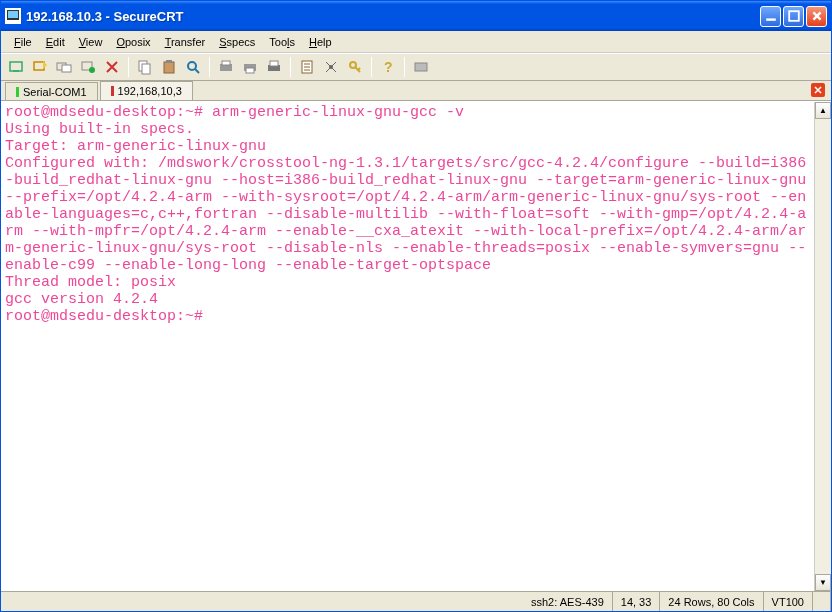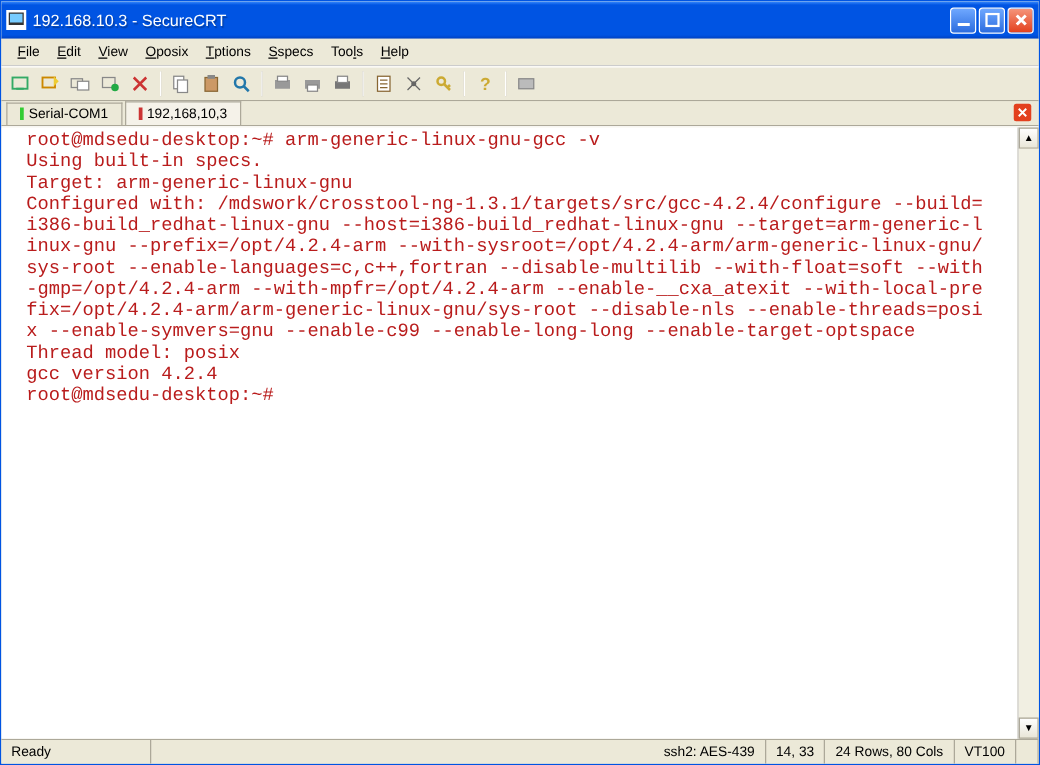--- a/index.html
+++ b/index.html
@@ -26,21 +26,21 @@
   margin-right: 5px;
   display: inline-flex;
   align-items: center;
   justify-content: center;
   font-size: 10px;
   color: #333;
 }
 .titlebar-text {
   flex: 1;
   font-size: 13px;
-  font-weight: normal;
+  font-weight: bold;
   text-shadow: 1px 1px 1px rgba(0,0,0,0.3);
 }
 .win-buttons { display: flex; gap: 2px; }
 .win-btn {
   width: 21px; height: 21px;
   border: 1px solid #fff;
   border-radius: 3px;
   display: flex;
   align-items: center;
   justify-content: center;
@@ -88,21 +88,21 @@
   width: 1px; height: 20px;
   background: #aca899;
   margin: 0 3px;
   border-right: 1px solid #fff;
 }
 
 .tabbar {
   height: 20px;
   background: #ece9d8;
   display: flex;
-  align-items: center;
+  align-items: flex-end;
   padding: 0 4px;
   border-bottom: 1px solid #aca899;
   position: relative;
 }
 .tab {
   height: 18px;
   padding: 0 10px;
   border: 1px solid #aca899;
   border-bottom: none;
   margin-right: 2px;
@@ -142,25 +142,25 @@
 
 .terminal-wrap {
   position: relative;
   height: 490px;
   display: flex;
   border-top: 1px solid #fff;
 }
 .terminal {
   flex: 1;
   background: #ffffff;
-  padding: 2px 20px;
+  padding: 2px 4px;
   font-family: "Courier New", monospace;
   font-size: 15px;
   line-height: 17px;
-  color: #b91c1c;
+  color: #ec4899;
   white-space: pre-wrap;
   word-break: break-all;
   overflow: hidden;
 }
 .scrollbar {
   width: 17px;
   background: #ece9d8;
   border-left: 1px solid #ccc;
   display: flex;
   flex-direction: column;
@@ -223,21 +223,21 @@
         </svg>
     </div>
   </div>
 </div>
 
 <div class="menubar">
   <div class="menu-item"><span></span><span class="ul">F</span><span>ile</span></div>
   <div class="menu-item"><span></span><span class="ul">E</span><span>dit</span></div>
   <div class="menu-item"><span></span><span class="ul">V</span><span>iew</span></div>
   <div class="menu-item"><span></span><span class="ul">O</span><span>posix</span></div>
-  <div class="menu-item"><span></span><span class="ul">T</span><span>ptions</span></div>
+  <div class="menu-item"><span></span><span class="ul">T</span><span>ransfer</span></div>
   <div class="menu-item"><span></span><span class="ul">S</span><span>specs</span></div>
   <div class="menu-item"><span>Too</span><span class="ul">l</span><span>s</span></div>
   <div class="menu-item"><span></span><span class="ul">H</span><span>elp</span></div>
 </div>
 
 <div class="toolbar">
   <div class="tb-btn">
       <svg width="16" height="16">
         <rect x="2" y="3" width="12" height="9" fill="none" stroke="#3a6" stroke-width="1.5"></rect>
         <path d="M5 12 L11 12" stroke="#3a6" stroke-width="1.5"></path>
@@ -362,20 +362,19 @@
 gcc version 4.2.4
 root@mdsedu-desktop:~# </div>
   <div class="scrollbar">
     <div class="sb-btn">▲</div>
     <div class="sb-track"></div>
     <div class="sb-btn">▼</div>
   </div>
 </div>
 
 <div class="statusbar">
-  <div class="status-cell first">Ready</div>
   <div class="status-spacer"></div>
   <div class="status-cell">ssh2: AES-439</div>
   <div class="status-cell">14,  33</div>
   <div class="status-cell">24 Rows,  80 Cols</div>
   <div class="status-cell">VT100</div>
   <div class="status-cell" style="width:18px;padding:0"></div>
 </div>
 
 </body></html>

